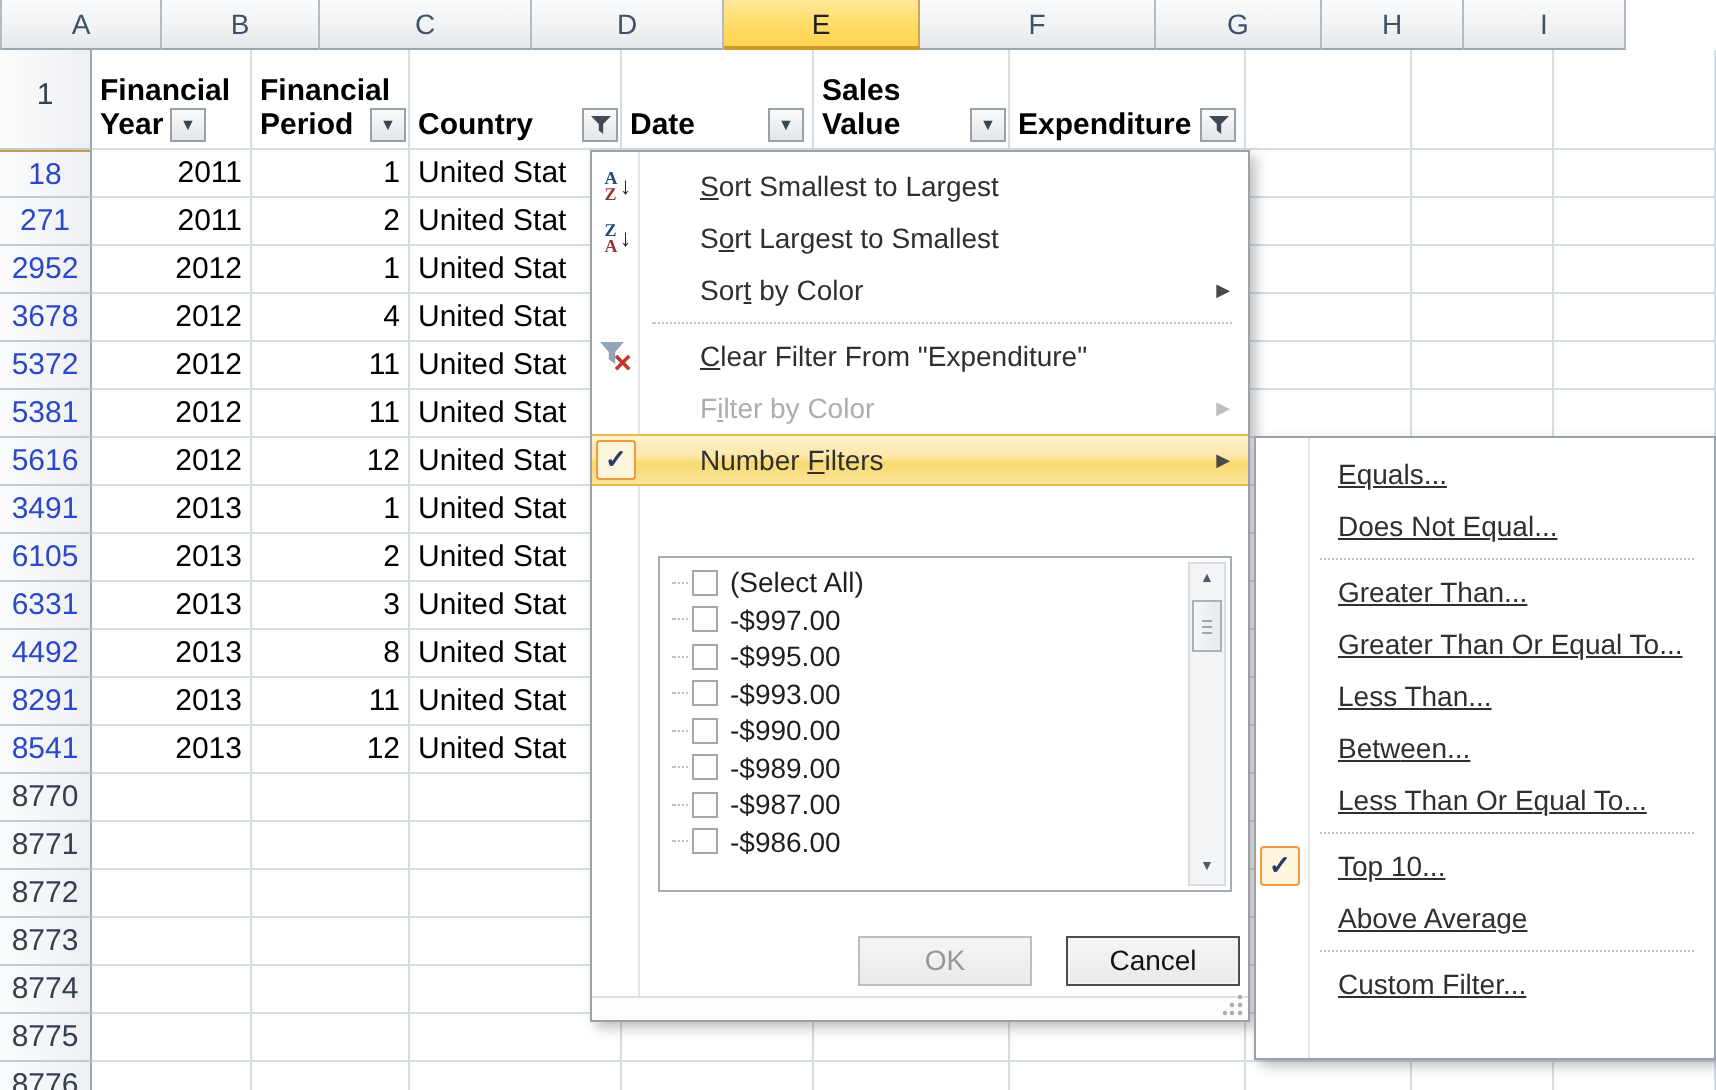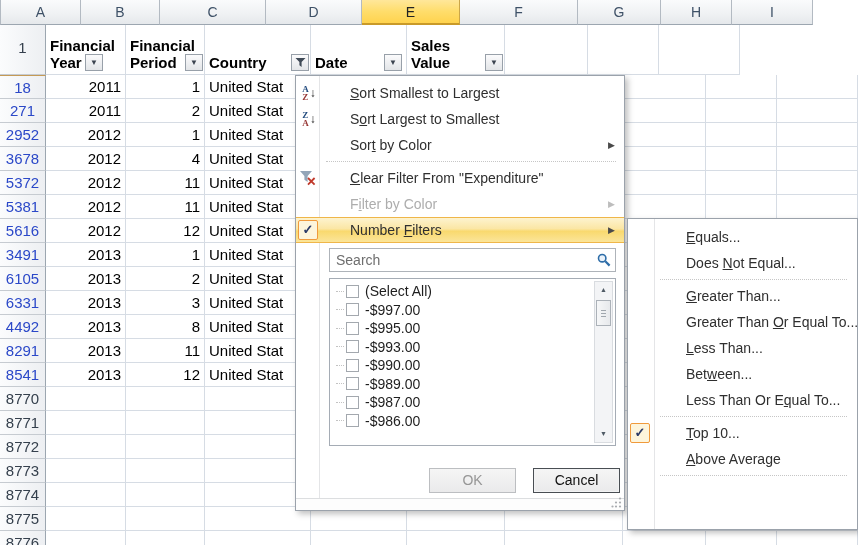--- a/index.html
+++ b/index.html
@@ -138,21 +138,21 @@
   #cancel-btn { left:237px; top:392px; border:1px solid #494E53; color:#111; box-shadow:inset 0 0 0 1px #F2F3F4; }
 
   .resize-strip {
     position:absolute; left:0; right:0; bottom:0; height:12px;
     border-top:1px solid #DCDEE0; background:#FDFDFD;
   }
   .resize-strip svg { position:absolute; right:2px; bottom:2px; }
 
   
   .smi { position:relative; height:26px; display:flex; align-items:center; font-size:14px; color:#2f2f2f; }
-  .smi .lbl { margin-left:58px; white-space:nowrap; }
+  .smi .lbl { margin-left:41px; white-space:nowrap;text-decoration:underline; }
   .smi .k { text-decoration:underline; }
   #submenu .sep { margin:3px 10px 3px 32px; }
 </style>
 </head>
 <body>
 
 <div id="sheet">
   <div id="colheads" class="flexrow">
     <div class="corner"></div>
   <div class="colhead" style="width: 80px;">A</div>
@@ -196,20 +196,28 @@
             <span class="dd">▼</span>
           </span>
         </div>
         <div class="c hcell" style="width: 98px; height: 50px;">
           <span class="l1">Sales</span>
           <span class="l2">Value</span>
           <span class="fbtn" style="right: 1px;">
             <span class="dd">▼</span>
           </span>
         </div>
+        <div class="c hcell" style="width: 118px; height: 50px;">
+          <span class="l2">Expenditure</span>
+          <span class="fbtn" style="right: 4px;">
+            <span style="line-height:0"><svg width="11" height="11" viewBox="0 0 11 11">
+                <path d="M0.5 1 H10.5 L6.6 5 V10 L4.4 8.3 V5 Z" fill="#3F4A56"></path>
+              </svg></span>
+          </span>
+        </div>
         <div class="c" style="width: 83px; height: 50px;"></div>
         <div class="c" style="width: 71px; height: 50px;"></div>
         <div class="c" style="width: 81px; height: 50px;"></div>
       </div>
       <div class="flexrow row first">
         <div class="gutter blue">18</div>
         <div class="c num" style="width: 80px;">2011</div>
         <div class="c num" style="width: 79px;">1</div>
         <div class="c" style="width: 106px;">United Stat</div>
         <div class="c" style="width: 96px;"></div>
@@ -489,27 +497,20 @@
         <span class="lbl"><span>F</span><span class="k">i</span><span>lter by Color</span></span>
         <span class="sub">▶</span>
       </div>
       <div class="mi hl">
         <span class="chk">✓</span>
         <span class="lbl"><span>Number </span><span class="k">F</span><span>ilters</span></span>
         <span class="sub">▶</span>
       </div>
     </div>
 
-  <div id="search-wrap">
-    <input id="search-input" type="text" placeholder="Search" style="">
-    <svg class="mag" width="14" height="14" viewBox="0 0 14 14">
-      <circle cx="5.2" cy="5.2" r="3.7" fill="#EAF2FA" stroke="#2E6DA8" stroke-width="1.6"></circle>
-      <line x1="8.3" y1="8.3" x2="12.6" y2="12.6" stroke="#2E6DA8" stroke-width="2.2"></line>
-    </svg>
-  </div>
 
   <div id="list">
     <div id="list-items">
         <div class="vi">
           <span class="stub"></span>
           <span class="cb"></span>
           <span>(Select All)</span>
         </div>
         <div class="vi">
           <span class="stub"></span>
@@ -600,14 +601,17 @@
       </div>
       <div class="sep"></div>
       <div class="smi">
         <span class="chk">✓</span>
         <span class="lbl"><span></span><span class="k">T</span><span>op 10...</span></span>
       </div>
       <div class="smi">
         <span class="lbl"><span></span><span class="k">A</span><span>bove Average</span></span>
       </div>
       <div class="sep"></div>
+      <div class="smi">
+        <span class="lbl"><span>Custom </span><span class="k">F</span><span>ilter...</span></span>
+      </div>
     </div>
 </div>
 
 </body></html>

